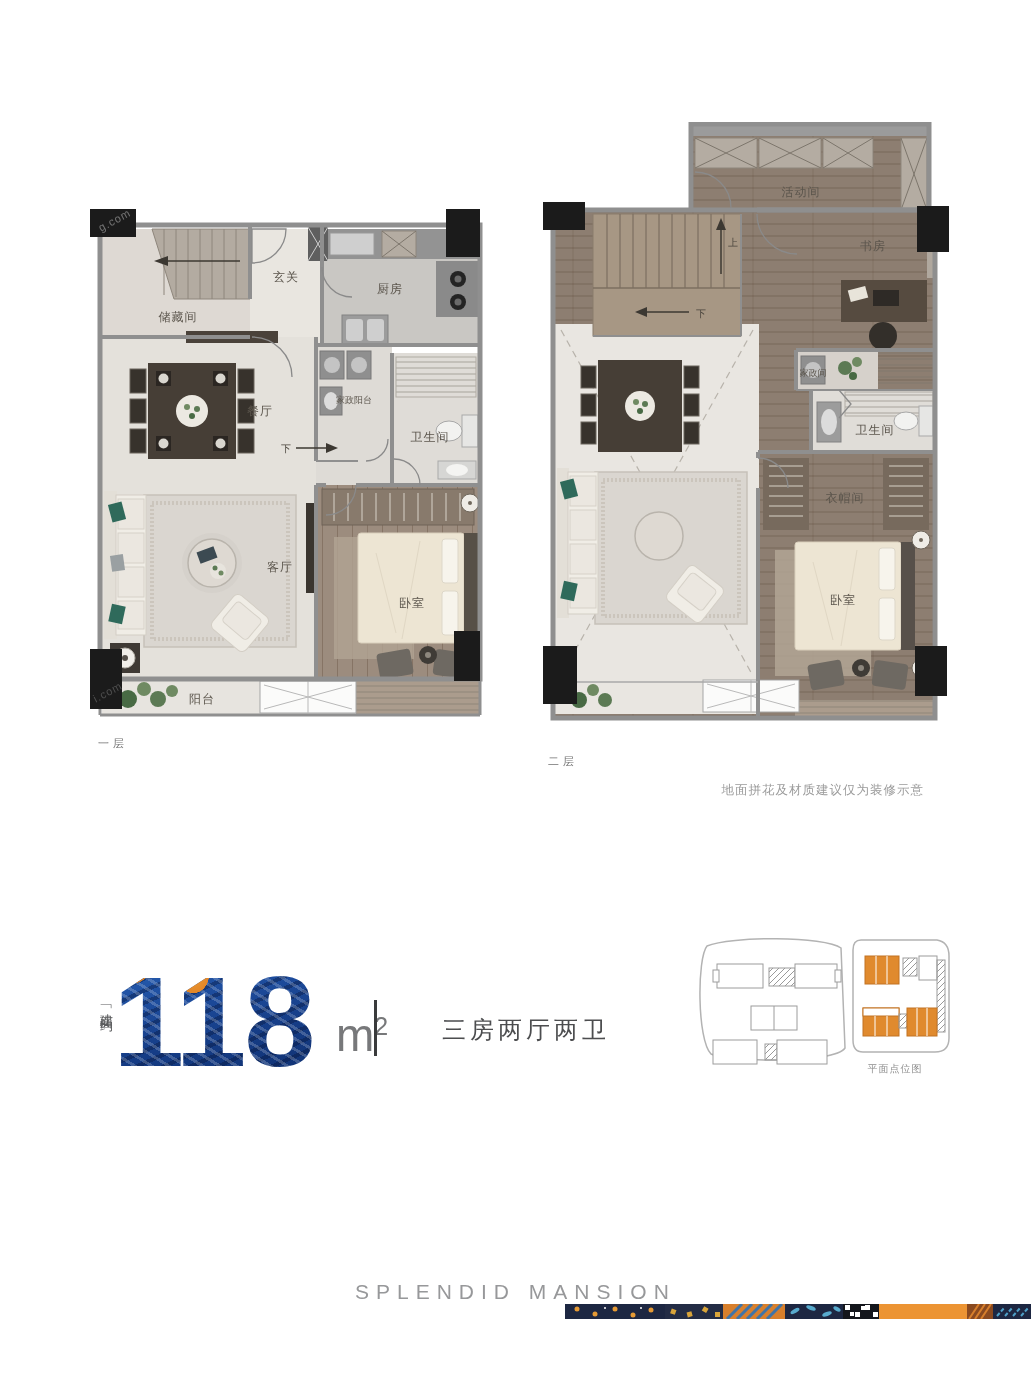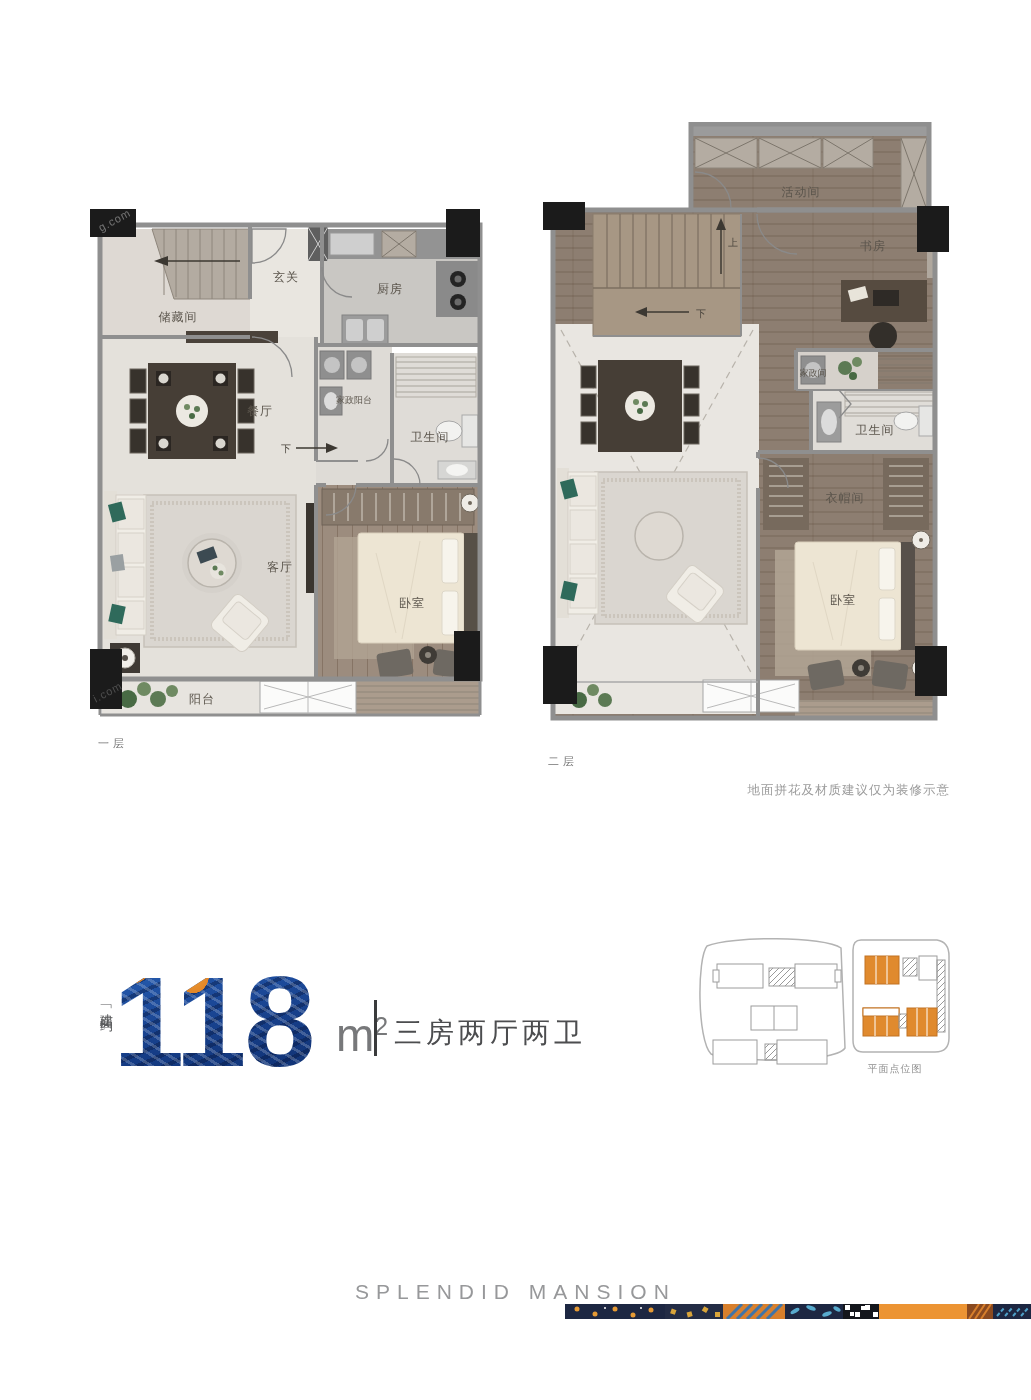--- a/index.html
+++ b/index.html
@@ -39,21 +39,21 @@
      background-image:
        radial-gradient(ellipse 16% 20% at 9% 9%, #ee9c36 0%, #dc8123 55%, rgba(0,0,0,0) 56%),
        radial-gradient(ellipse 14% 26% at 40% 13%, #ee9c36 0%, #e28627 55%, rgba(0,0,0,0) 56%),
        repeating-linear-gradient(32deg, rgba(255,255,255,0.20) 0 3px, rgba(0,0,0,0) 3px 9px),
        repeating-linear-gradient(-24deg, rgba(8,22,58,0.38) 0 4px, rgba(0,0,0,0) 4px 11px),
        linear-gradient(168deg, #2a62b5 0%, #1c4a9a 35%, #153c85 62%, #0f2f6e 100%);
      -webkit-background-clip:text;background-clip:text;}
   .area-unit{font-size:46px;color:#77787a;margin-left:36px;}
   .area-unit sup{font-size:25px;color:#77787a;}
   .area-divider{width:3px;height:56px;background:#3a3b3c;}
-  .area-layout{font-size:28px;color:#4c4d4f;letter-spacing:4px;}
+  .area-layout{font-size:24px;color:#4c4d4f;letter-spacing:4px;margin-left:48px;}
   .caption{font-size:10px;color:#8d8d8d;letter-spacing:1px;}
   .wm{font-size:11px;transform:rotate(-28deg);letter-spacing:1px;}
   .wm-top{color:rgba(255,255,255,0.38);}
   .wm-bottom{color:rgba(140,140,140,0.45);}
 </style>
 </head>
 <body>
 
 <div class="poster">
 
@@ -463,21 +463,21 @@
   <text class="rl" x="332" y="312">卫生间</text>
   <text class="rl" x="302" y="380">衣帽间</text>
   <text class="rl" x="300" y="482">卧室</text>
   <text class="rl navt" x="190" y="124">上</text>
   <text class="rl navt" x="158" y="195">下</text>
 </svg>
 
 <div class="abs floor-label" style="left:98px;top:736px">一层</div>
 <div class="abs floor-label" style="left:548px;top:754px">二层</div>
 
-<div class="abs disclaimer" style="left:690px;top:782px">地面拼花及材质建议仅为装修示意</div>
+<div class="abs disclaimer" style="left:664px;top:782px">地面拼花及材质建议仅为装修示意</div>
 
 <div class="abs area-prefix" style="left:98px;top:1000px">「建面约」</div>
 <div class="abs area-digits" style="left:113px;top:958px">118</div>
 <div class="abs area-unit" style="left:300px;top:1008px"><span>m</span><sup>2</sup></div>
 <div class="abs area-divider" style="left:374px;top:1000px"></div>
 <div class="abs area-layout" style="left:394px;top:1014px">三房两厅两卫</div>
 
 <svg class="abs" style="left:685px;top:930px" width="270" height="155" viewBox="0 0 270 155">
   <pattern id="hd2" width="6" height="6" patternUnits="userSpaceOnUse">
     <path d="M0 6 L6 0" stroke="#9a9a9a" stroke-width="1"></path>

